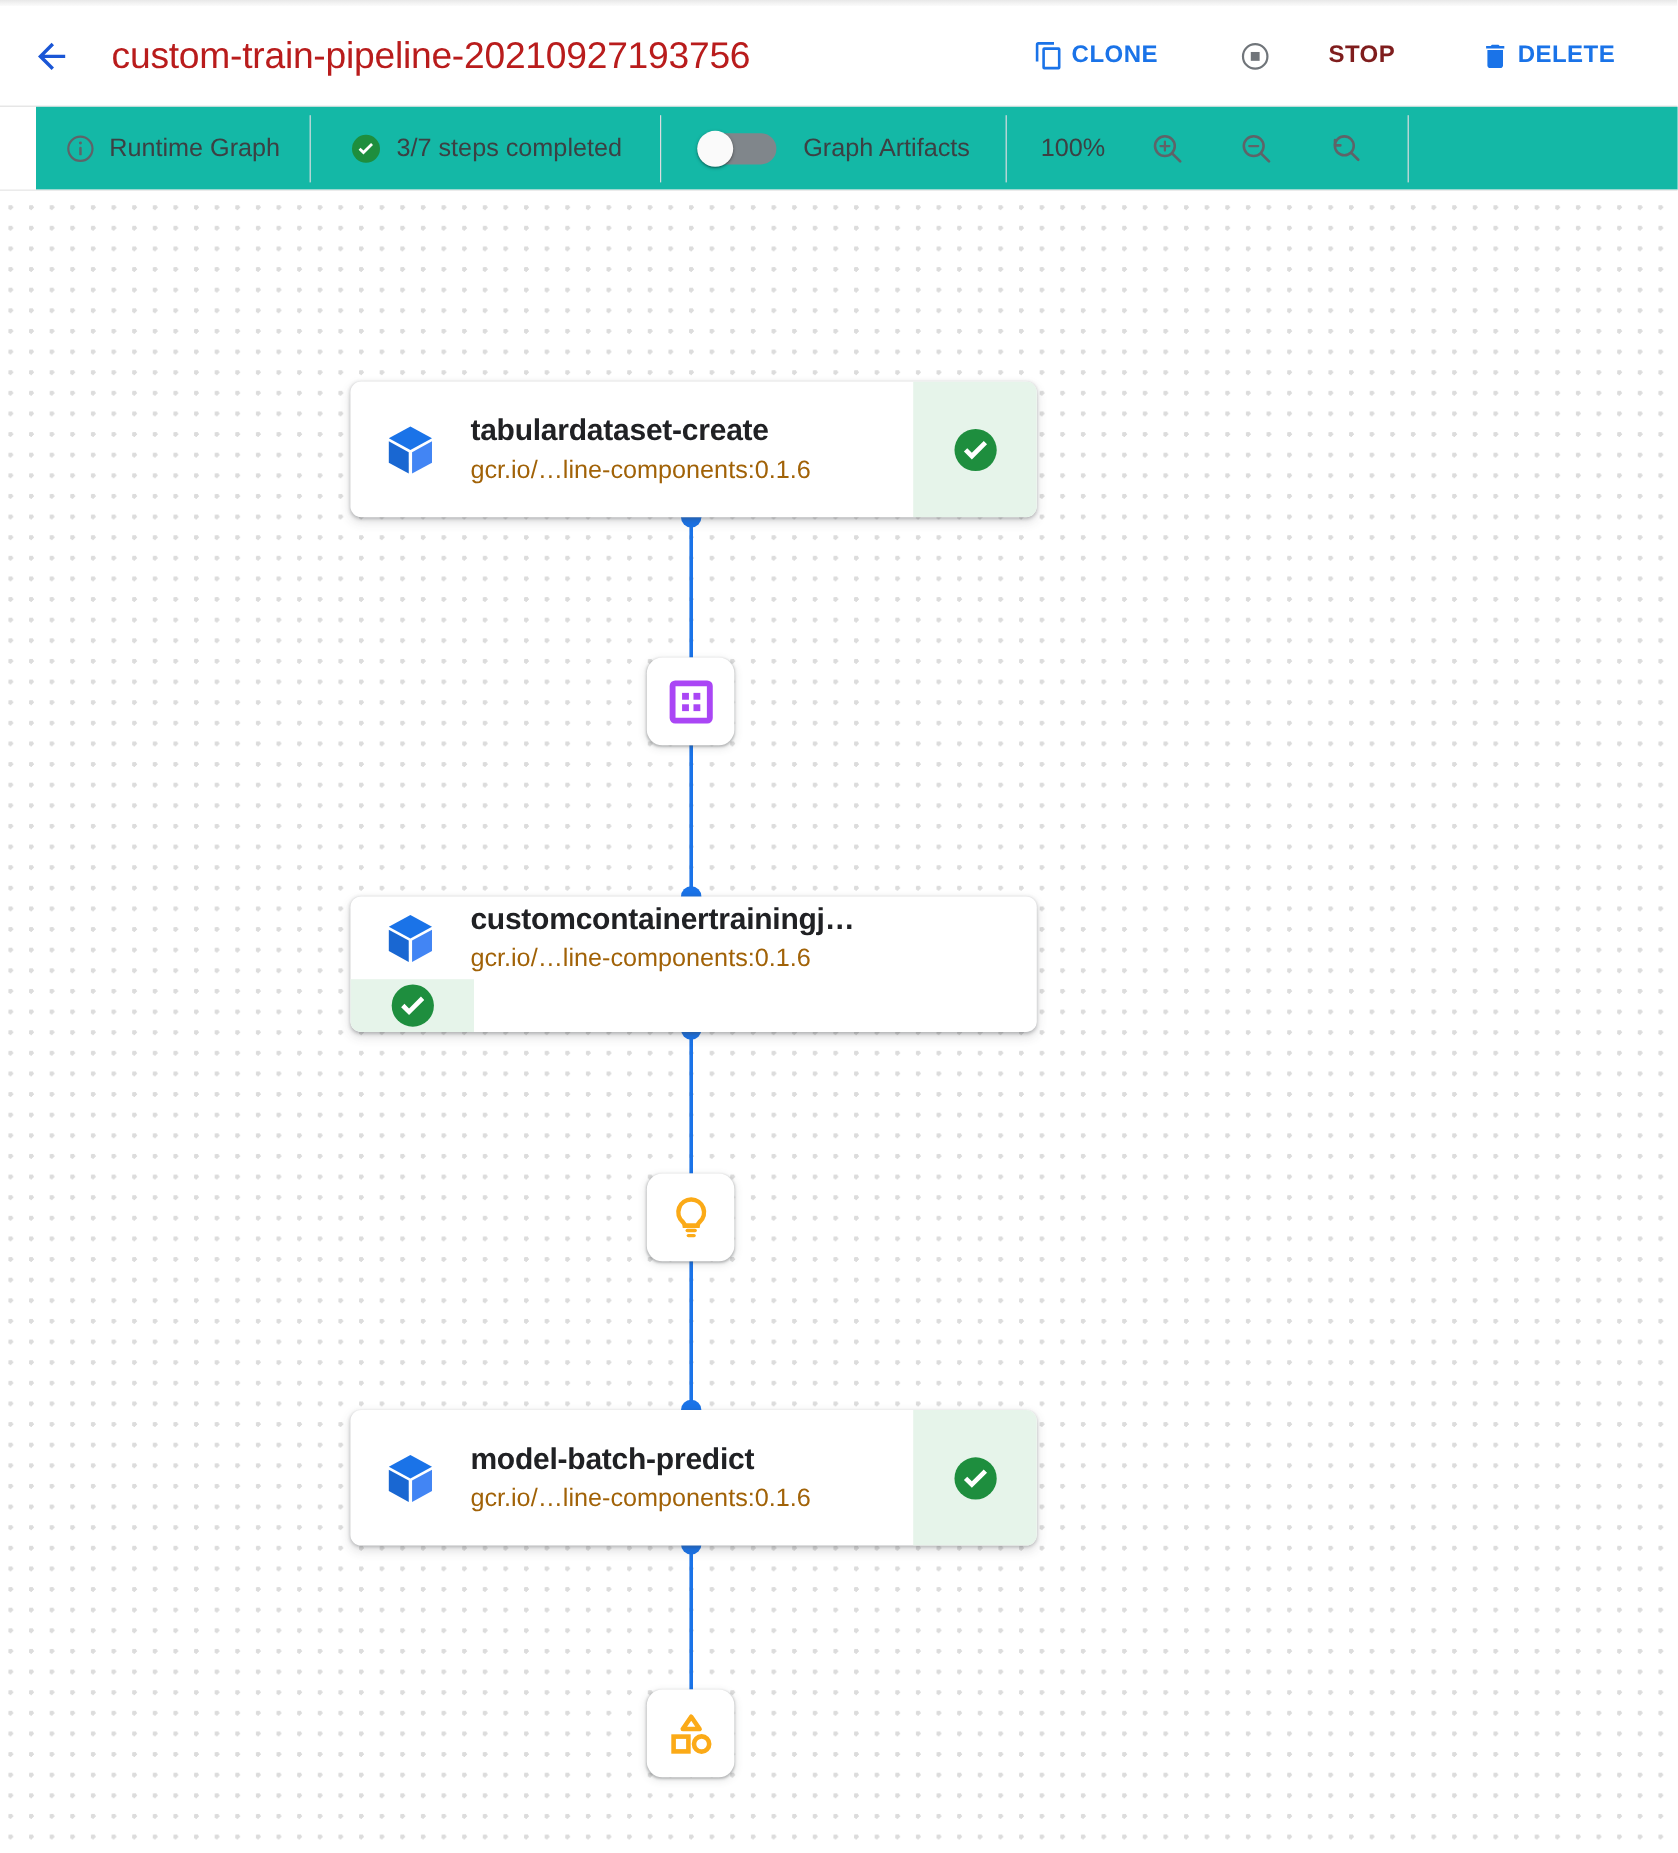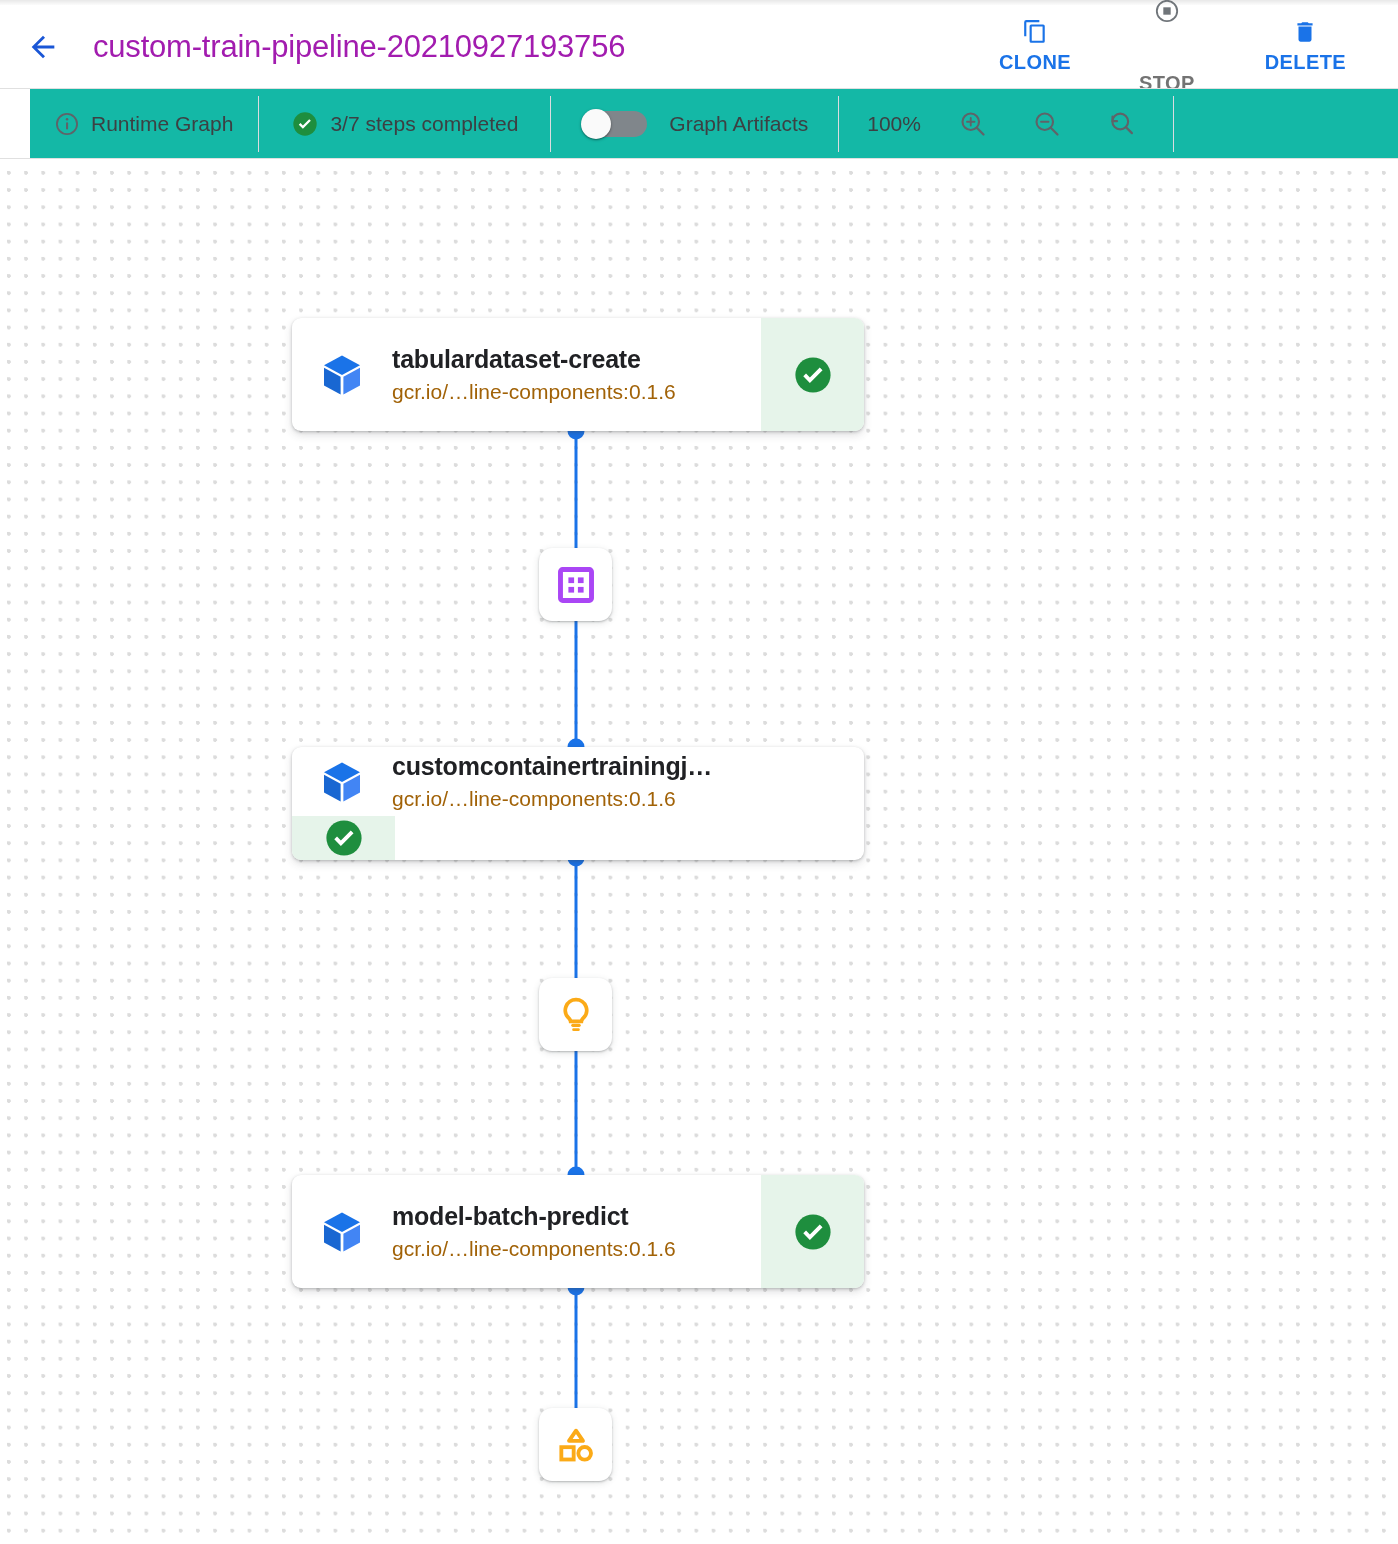--- a/index.html
+++ b/index.html
@@ -56,21 +56,21 @@
     align-items: center;
     justify-content: center;
     cursor: pointer;
     border-radius: 50%;
   }
 
   .page-title {
     margin-left: 27px;
     font-size: 31px;
     font-weight: 400;
-    color: #a21caf;
+    color: #b91c1c;
     letter-spacing: -0.2px;
     white-space: nowrap;
   }
 
   .header-actions {
     margin-left: auto;
     display: flex;
     align-items: center;
     height: 100%;
   }
@@ -80,24 +80,23 @@
     align-items: center;
     gap: 6px;
     padding: 8px 14px;
     font-size: 20px;
     font-weight: 600;
     letter-spacing: 0.4px;
     color: #1a73e8;
     cursor: pointer;
     border-radius: 4px;
     white-space: nowrap;
-    flex-direction: column;
   }
   .action-btn.disabled {
-    color: #737373;
+    color: #7f1d1d;
     cursor: default;
     gap: 48px;
   }
   .action-btn:nth-child(1) { margin-right: 40px; }
   .action-btn:nth-child(2) { margin-right: 42px; }
   .action-btn:nth-child(3) { margin-right: 38px; }
 
   
   .toolbar {
     position: absolute;

